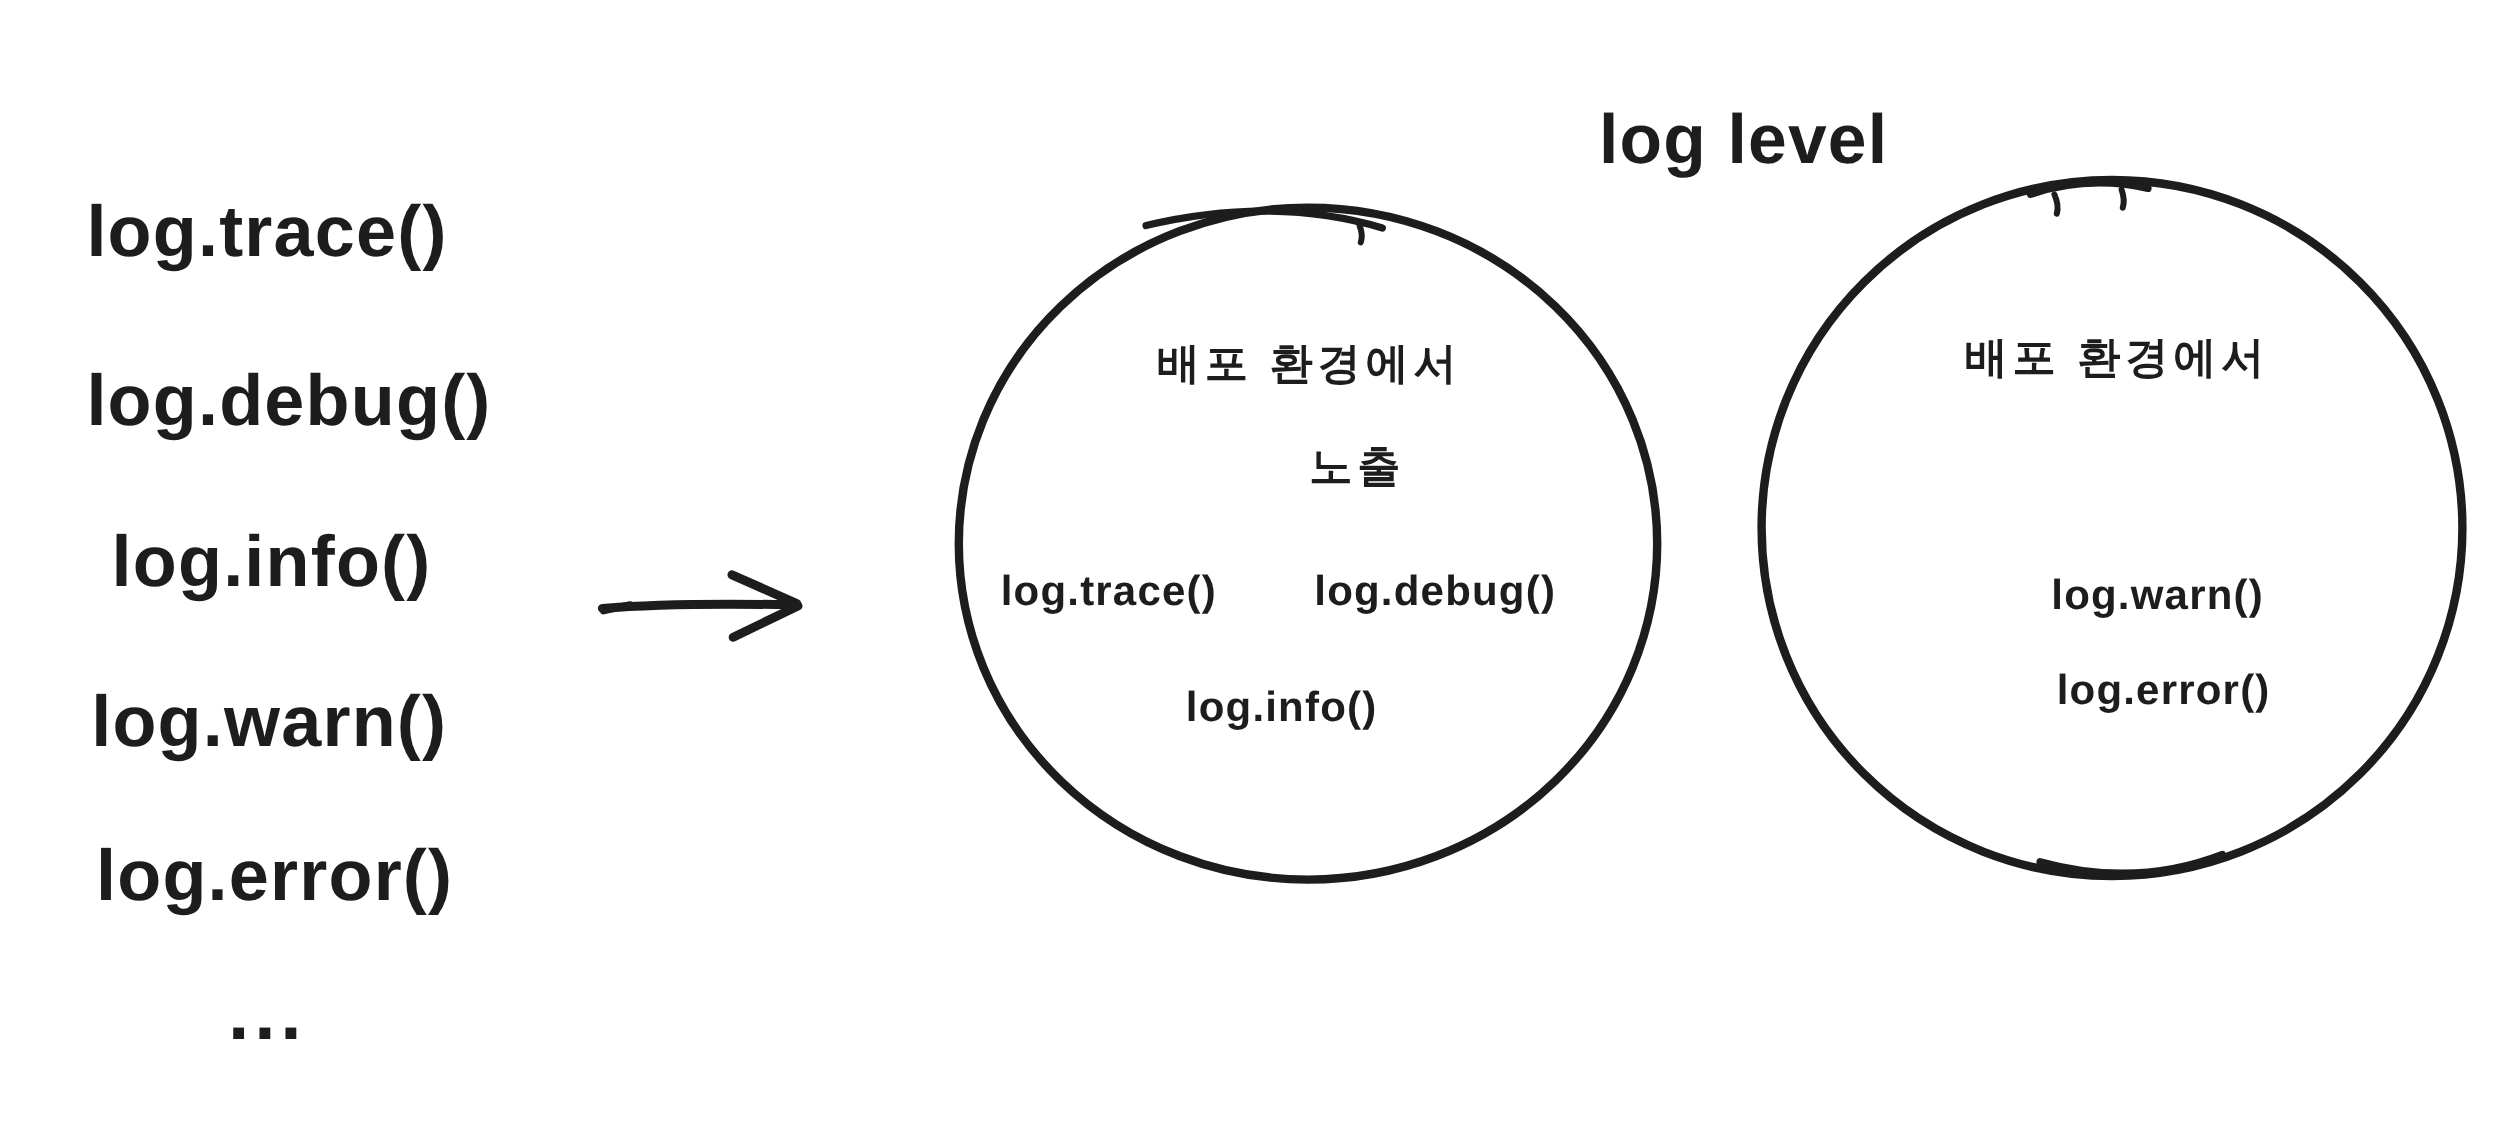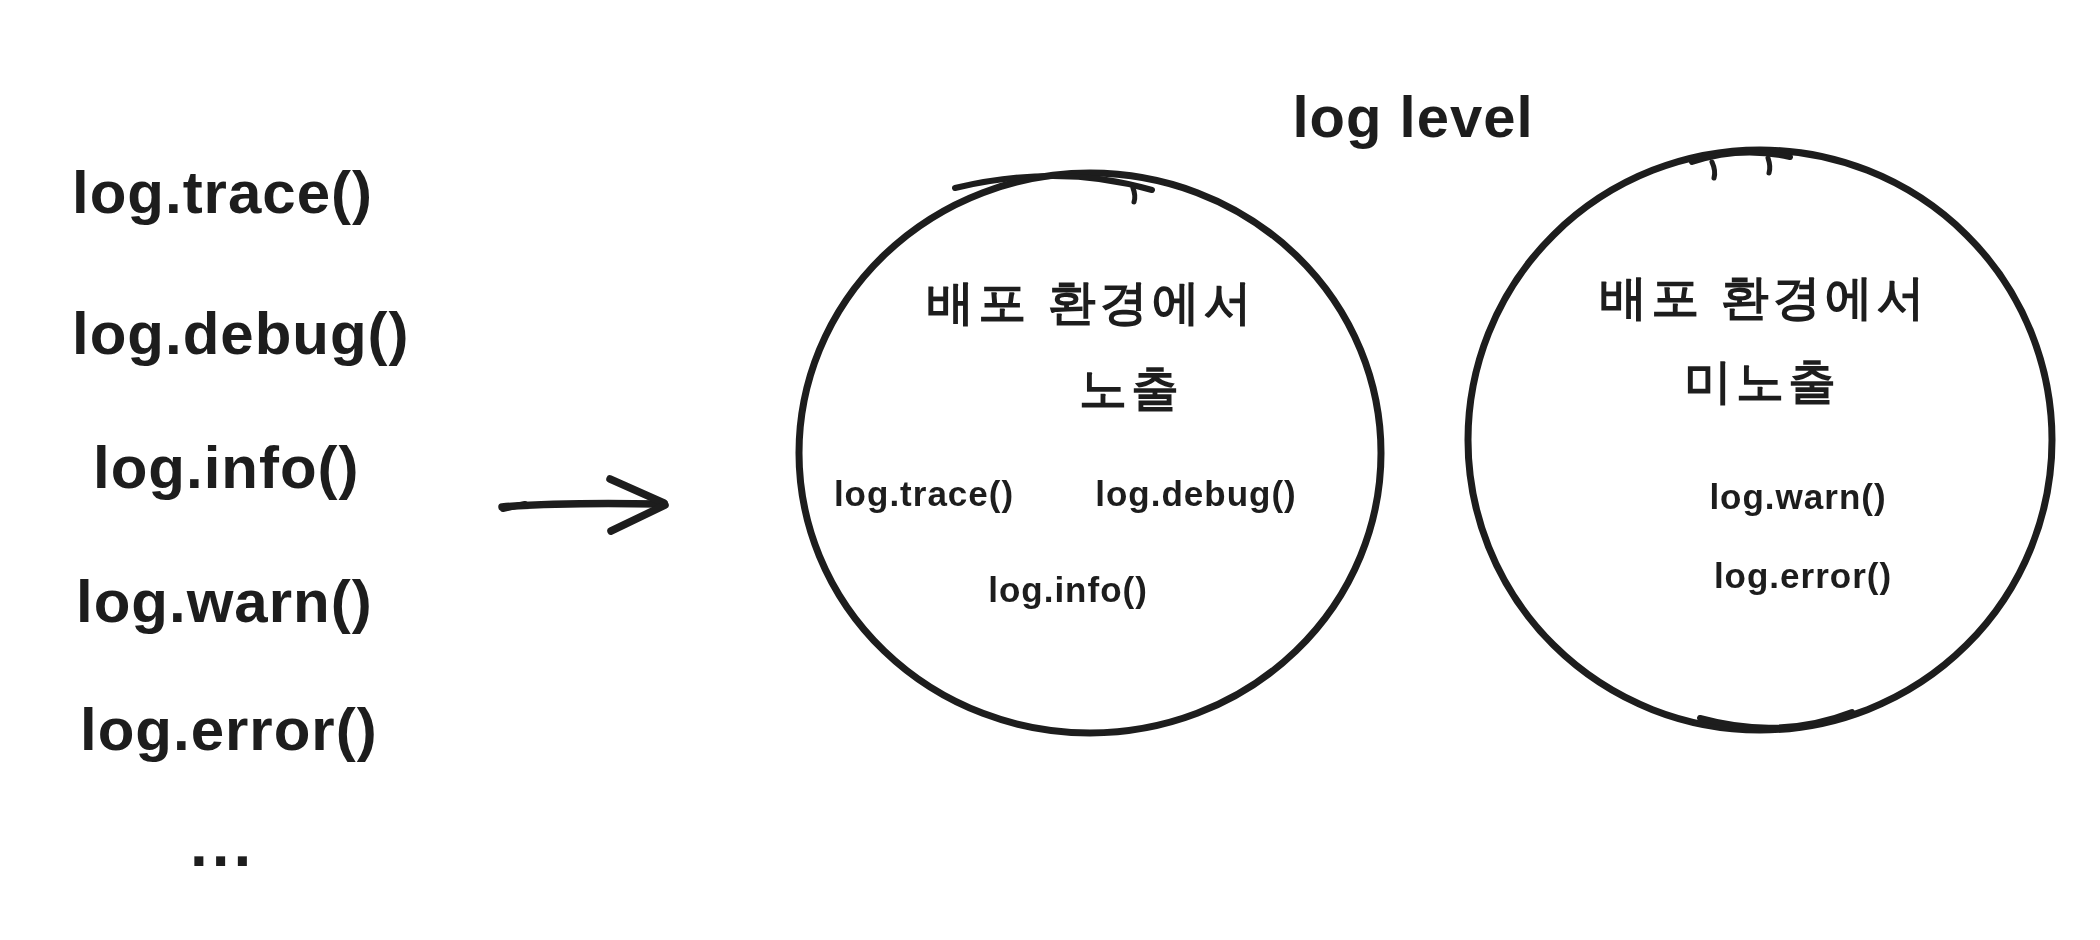--- a/index.html
+++ b/index.html
@@ -13,22 +13,22 @@
   }
   .sketch-layer{position:absolute;left:0;top:0;width:2100px;height:940px;}
   .txt{
     position:absolute;
     white-space:nowrap;
     color:#1d1d1d;
     font-weight:700;
     letter-spacing:1px;
   }
   .code-big{font-size:60px;line-height:1;}
-  .title{font-size:58px;line-height:1;transform:translate(-50%,-50%);}
-  .korean{font-size:48px;line-height:1;transform:translate(-50%,-50%);letter-spacing:4px;}
+  .title{font-size:58px;line-height:1;transform:translate(-50%,-50%);margin-left:40px;}
+  .korean{font-size:36px;line-height:1;transform:translate(-50%,-50%);letter-spacing:4px;}
   .code-small{font-size:35px;line-height:1;transform:translate(-50%,-50%);}
   .ellipsis{font-size:64px;line-height:1;letter-spacing:4px;}
 </style>
 </head>
 <body>
 
 <div class="canvas">
 
   <svg class="sketch-layer" viewBox="0 0 2100 940">
     <g fill="none" stroke="#1d1d1d" stroke-linecap="round" stroke-linejoin="round">
@@ -65,17 +65,16 @@
 
   <div class="txt title" style="left:1413px;top:117px;">log level</div>
 
   <div class="txt korean" style="left:1091px;top:303px;">배포 환경에서</div>
   <div class="txt korean" style="left:1131px;top:389px;">노출</div>
   <div class="txt code-small" style="left:924px;top:493px;">log.trace()</div>
   <div class="txt code-small" style="left:1196px;top:493px;">log.debug()</div>
   <div class="txt code-small" style="left:1068px;top:589px;">log.info()</div>
 
   <div class="txt korean" style="left:1764px;top:298px;">배포 환경에서</div>
-  <div class="txt korean" style="left:1762px;top:382px;">미노출</div>
   <div class="txt code-small" style="left:1798px;top:496px;">log.warn()</div>
   <div class="txt code-small" style="left:1803px;top:575px;">log.error()</div>
 
 </div>
 
 </body></html>

